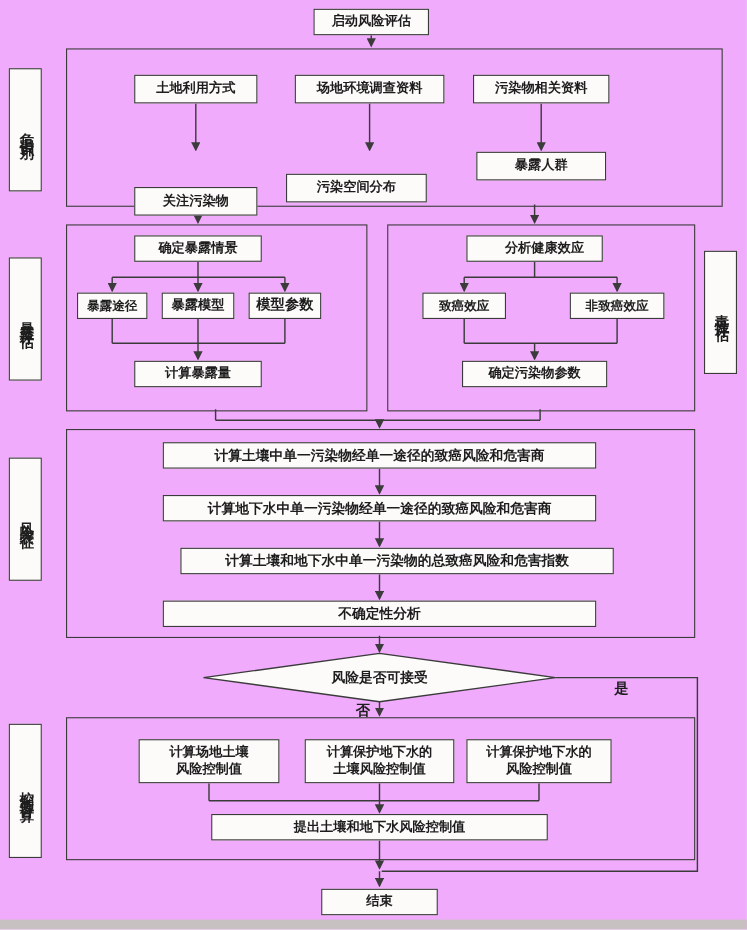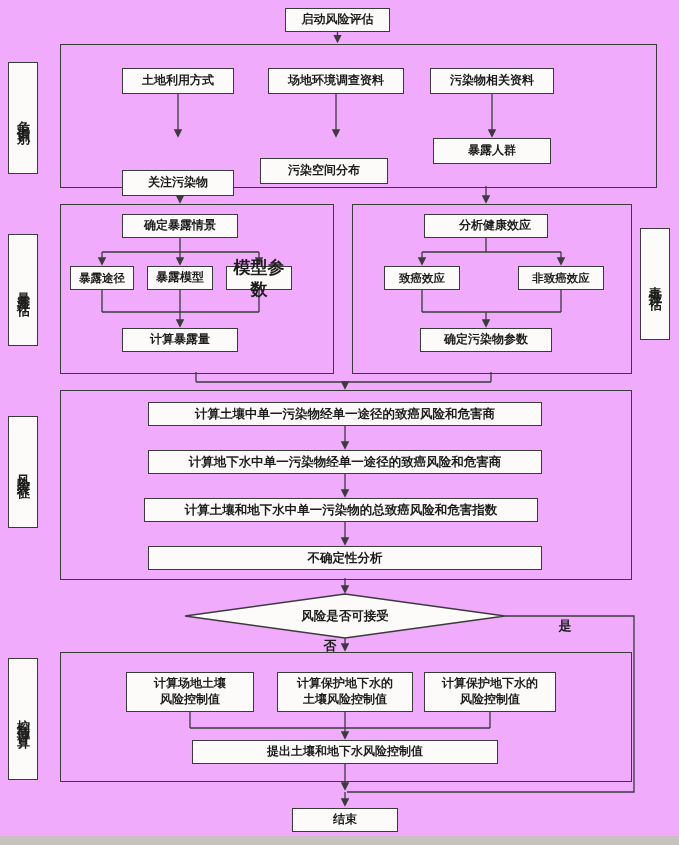--- a/index.html
+++ b/index.html
@@ -83,35 +83,35 @@
   <div class="node" style="left:430px;top:68px;width:124px;height:26px;">污染物相关资料</div>
   <div class="node" style="left:122px;top:138px;width:112px;height:26px;margin-top:32px;">关注污染物</div>
   <div class="node" style="left:260px;top:138px;width:128px;height:26px;margin-top:20px;">污染空间分布</div>
   <div class="node" style="left:433px;top:138px;width:118px;height:26px;">暴露人群</div>
 
   <div class="section" style="left:60px;top:204px;width:272px;height:168px;"></div>
   <div class="side-label" style="left:8px;top:234px;width:30px;height:112px;">暴露评估</div>
   <div class="node" style="left:122px;top:214px;width:116px;height:24px;">确定暴露情景</div>
   <div class="node" style="left:70px;top:266px;width:64px;height:24px;font-size:11.5px;">暴露途径</div>
   <div class="node" style="left:147px;top:266px;width:66px;height:24px;font-size:12px;">暴露模型</div>
-  <div class="node" style="left:226px;top:266px;width:66px;height:24px;font-size:17px;">模型参数</div>
+  <div class="node" style="left:226px;top:266px;width:66px;height:24px;font-size:13px;">模型参数</div>
   <div class="node" style="left:122px;top:328px;width:116px;height:24px;">计算暴露量</div>
 
   <div class="section" style="left:352px;top:204px;width:278px;height:168px;"></div>
   <div class="side-label" style="left:640px;top:228px;width:30px;height:112px;">毒性评估</div>
   <div class="node" style="left:424px;top:214px;width:124px;height:24px;padding-left:18px;">分析健康效应</div>
   <div class="node" style="left:384px;top:266px;width:76px;height:24px;font-size:11.5px;">致癌效应</div>
   <div class="node" style="left:518px;top:266px;width:86px;height:24px;font-size:11.5px;">非致癌效应</div>
   <div class="node" style="left:420px;top:328px;width:132px;height:24px;">确定污染物参数</div>
 
   <div class="section" style="left:60px;top:390px;width:570px;height:188px;"></div>
   <div class="side-label" style="left:8px;top:416px;width:30px;height:112px;">风险表征</div>
   <div class="node step" style="left:148px;top:402px;width:394px;height:24px;">计算土壤中单一污染物经单一途径的致癌风险和危害商</div>
   <div class="node step" style="left:148px;top:450px;width:394px;height:24px;">计算地下水中单一污染物经单一途径的致癌风险和危害商</div>
-  <div class="node step" style="left:144px;top:498px;width:394px;height:24px;">计算土壤和地下水中单一污染物的总致癌风险和危害指数</div>
+  <div class="node step" style="left:164px;top:498px;width:394px;height:24px;">计算土壤和地下水中单一污染物的总致癌风险和危害指数</div>
   <div class="node step" style="left:148px;top:546px;width:394px;height:24px;">不确定性分析</div>
 
   <div class="plain" style="left:245px;top:605px;width:200px;height:22px;font-size:12.5px;text-align:center;">风险是否可接受</div>
   <div class="plain" style="left:556px;top:618px;width:18px;height:16px;">是</div>
   <div class="plain" style="left:322px;top:638px;width:16px;height:16px;">否</div>
 
   <div class="section" style="left:60px;top:652px;width:570px;height:128px;"></div>
   <div class="side-label" style="left:8px;top:658px;width:30px;height:122px;">控制值计算</div>
   <div class="node" style="left:126px;top:672px;width:128px;height:40px;">计算场地土壤
 风险控制值</div>

